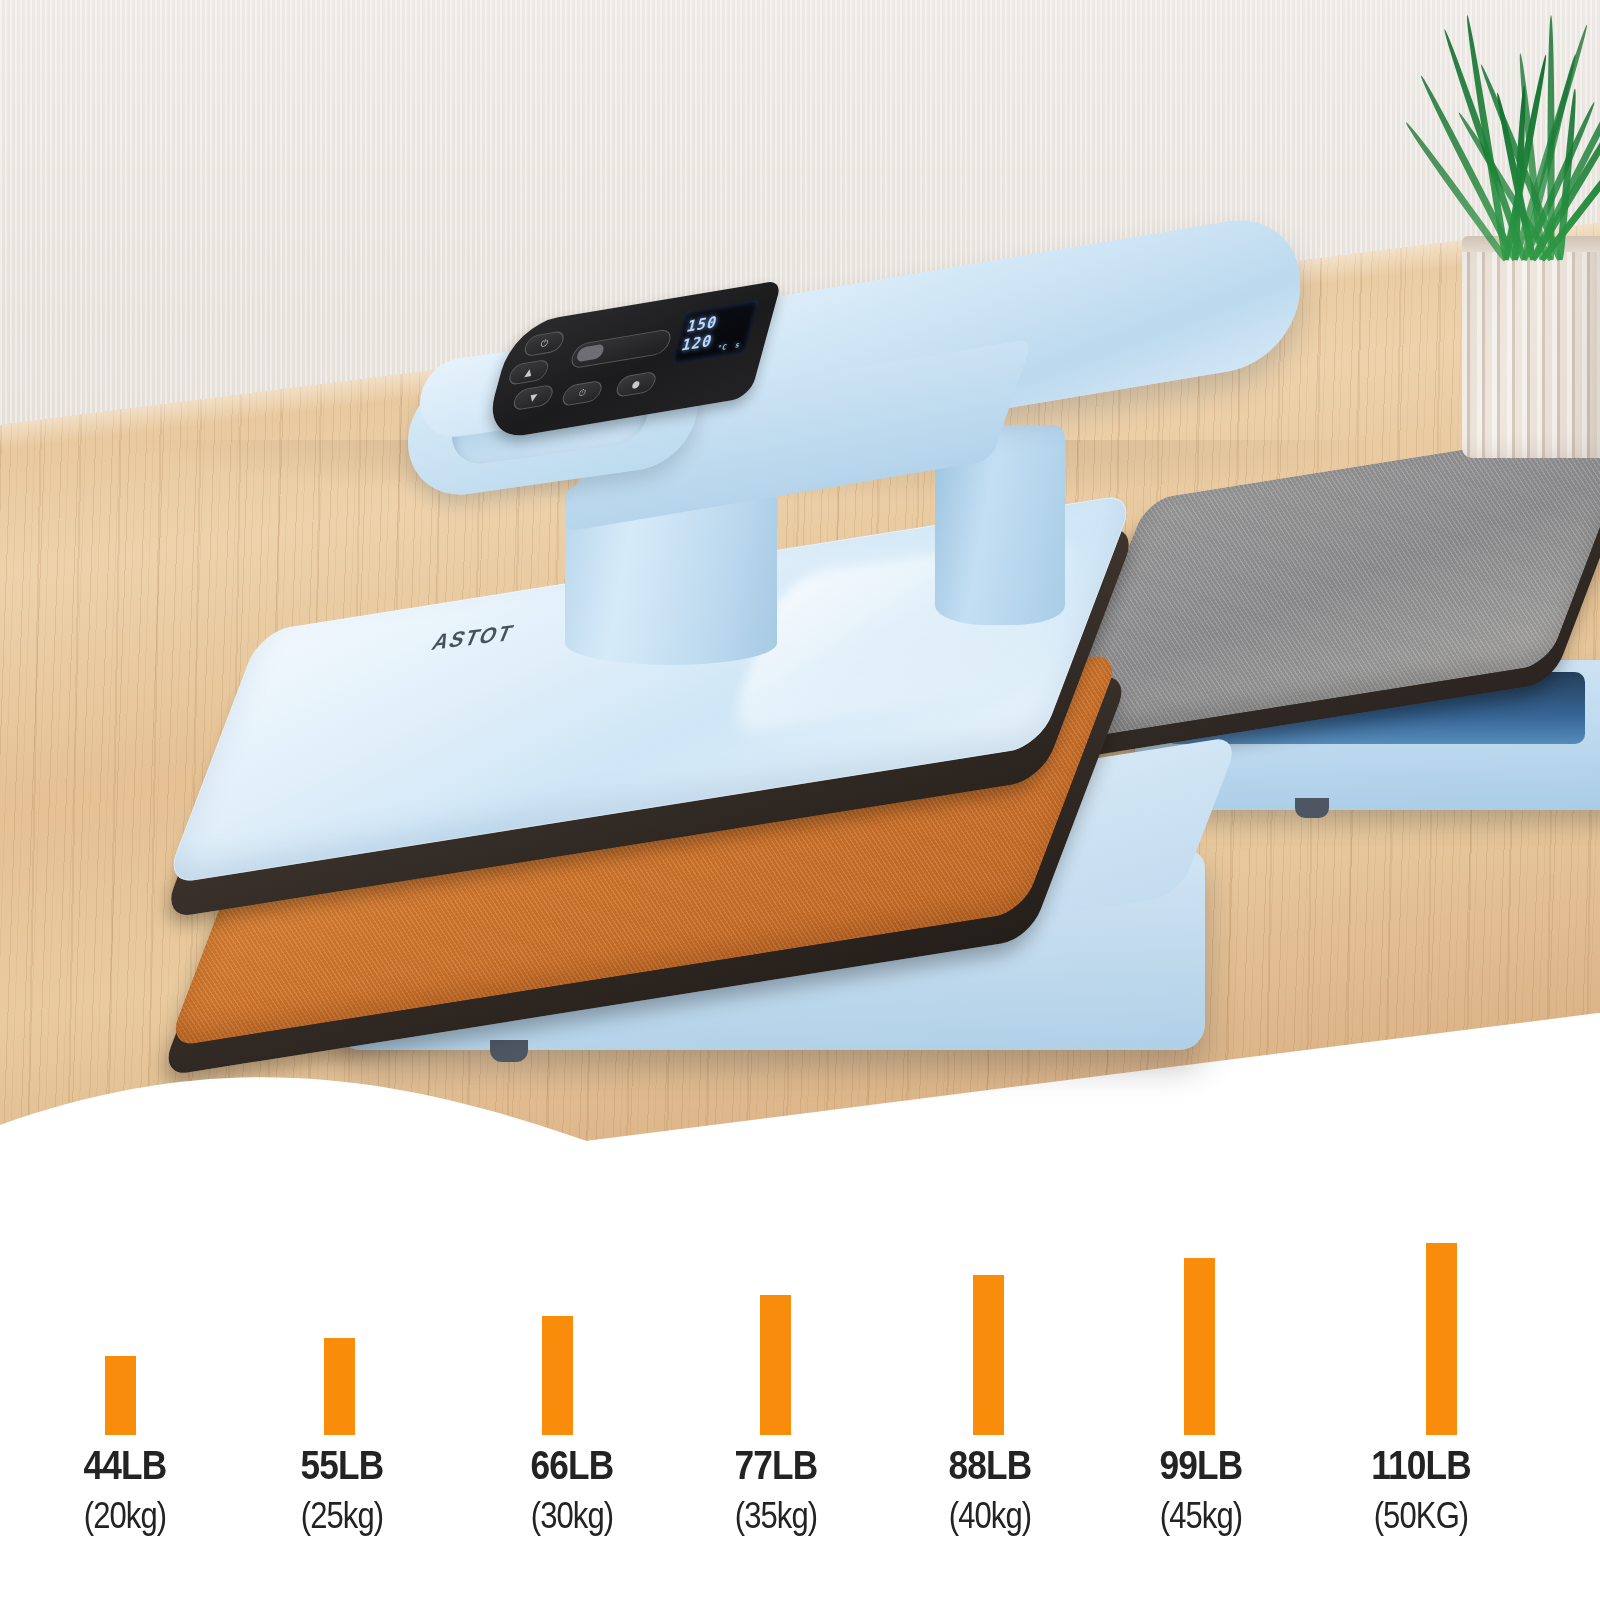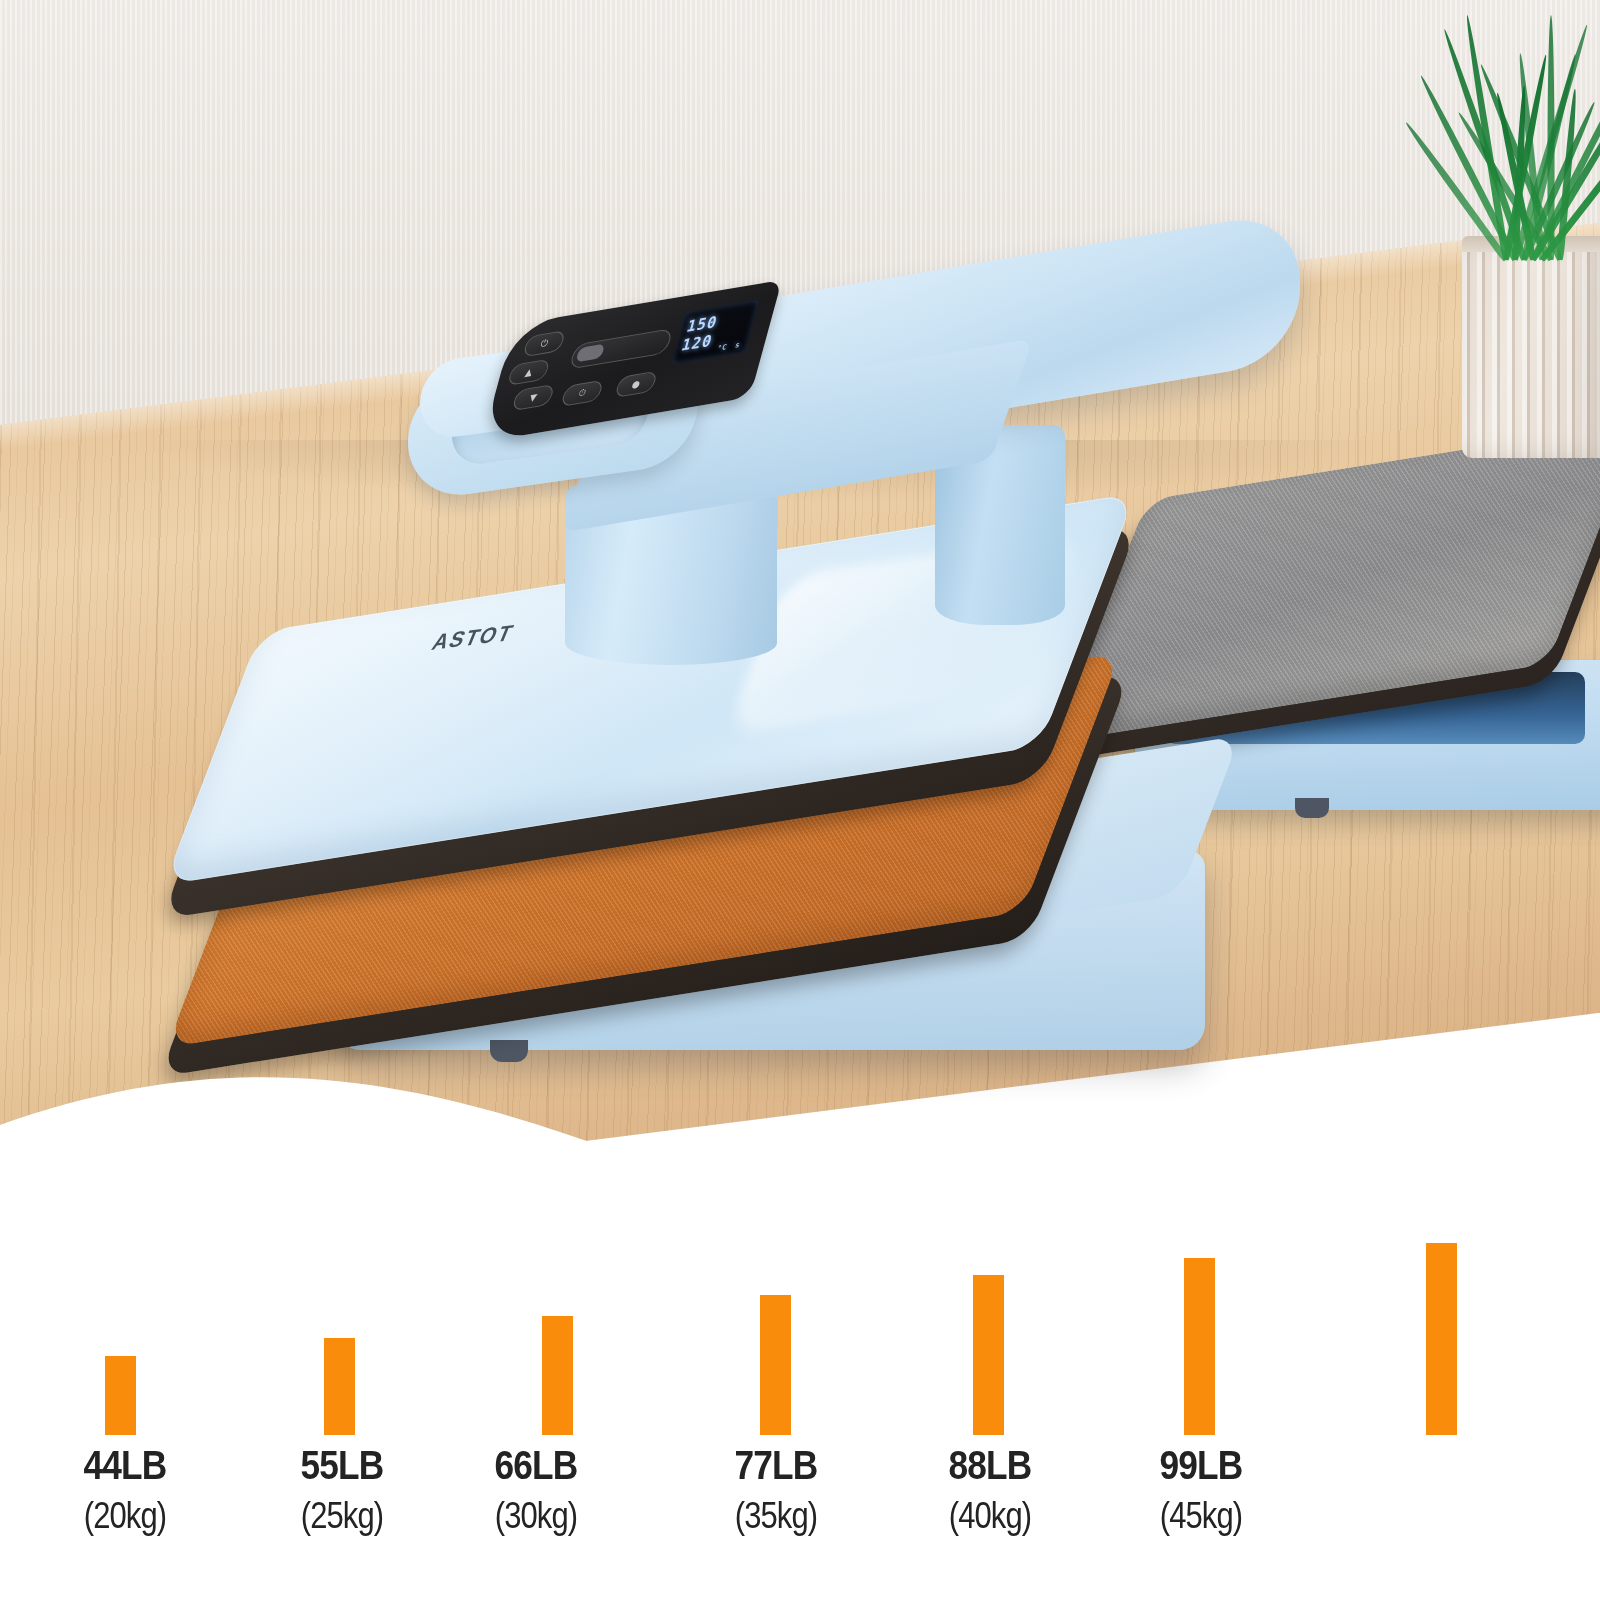--- a/index.html
+++ b/index.html
@@ -289,33 +289,37 @@
       </div>
     <div class="labels" id="labels">
         <div class="lbl" style="left: 125px;">
           <div class="lbLB">44LB</div>
           <div class="lbKG">(20kg)</div>
         </div>
         <div class="lbl" style="left: 342px;">
           <div class="lbLB">55LB</div>
           <div class="lbKG">(25kg)</div>
         </div>
-        <div class="lbl" style="left: 536px;">
+        <div class="lbl" style="left: 572px;">
           <div class="lbLB">66LB</div>
           <div class="lbKG">(30kg)</div>
         </div>
         <div class="lbl" style="left: 776px;">
           <div class="lbLB">77LB</div>
           <div class="lbKG">(35kg)</div>
         </div>
         <div class="lbl" style="left: 990px;">
           <div class="lbLB">88LB</div>
           <div class="lbKG">(40kg)</div>
         </div>
         <div class="lbl" style="left: 1201px;">
           <div class="lbLB">99LB</div>
           <div class="lbKG">(45kg)</div>
         </div>
+        <div class="lbl" style="left: 1421px;">
+          <div class="lbLB">110LB</div>
+          <div class="lbKG">(50KG)</div>
+        </div>
       </div>
   </div>
 
 
 </div>
 
 </body></html>

